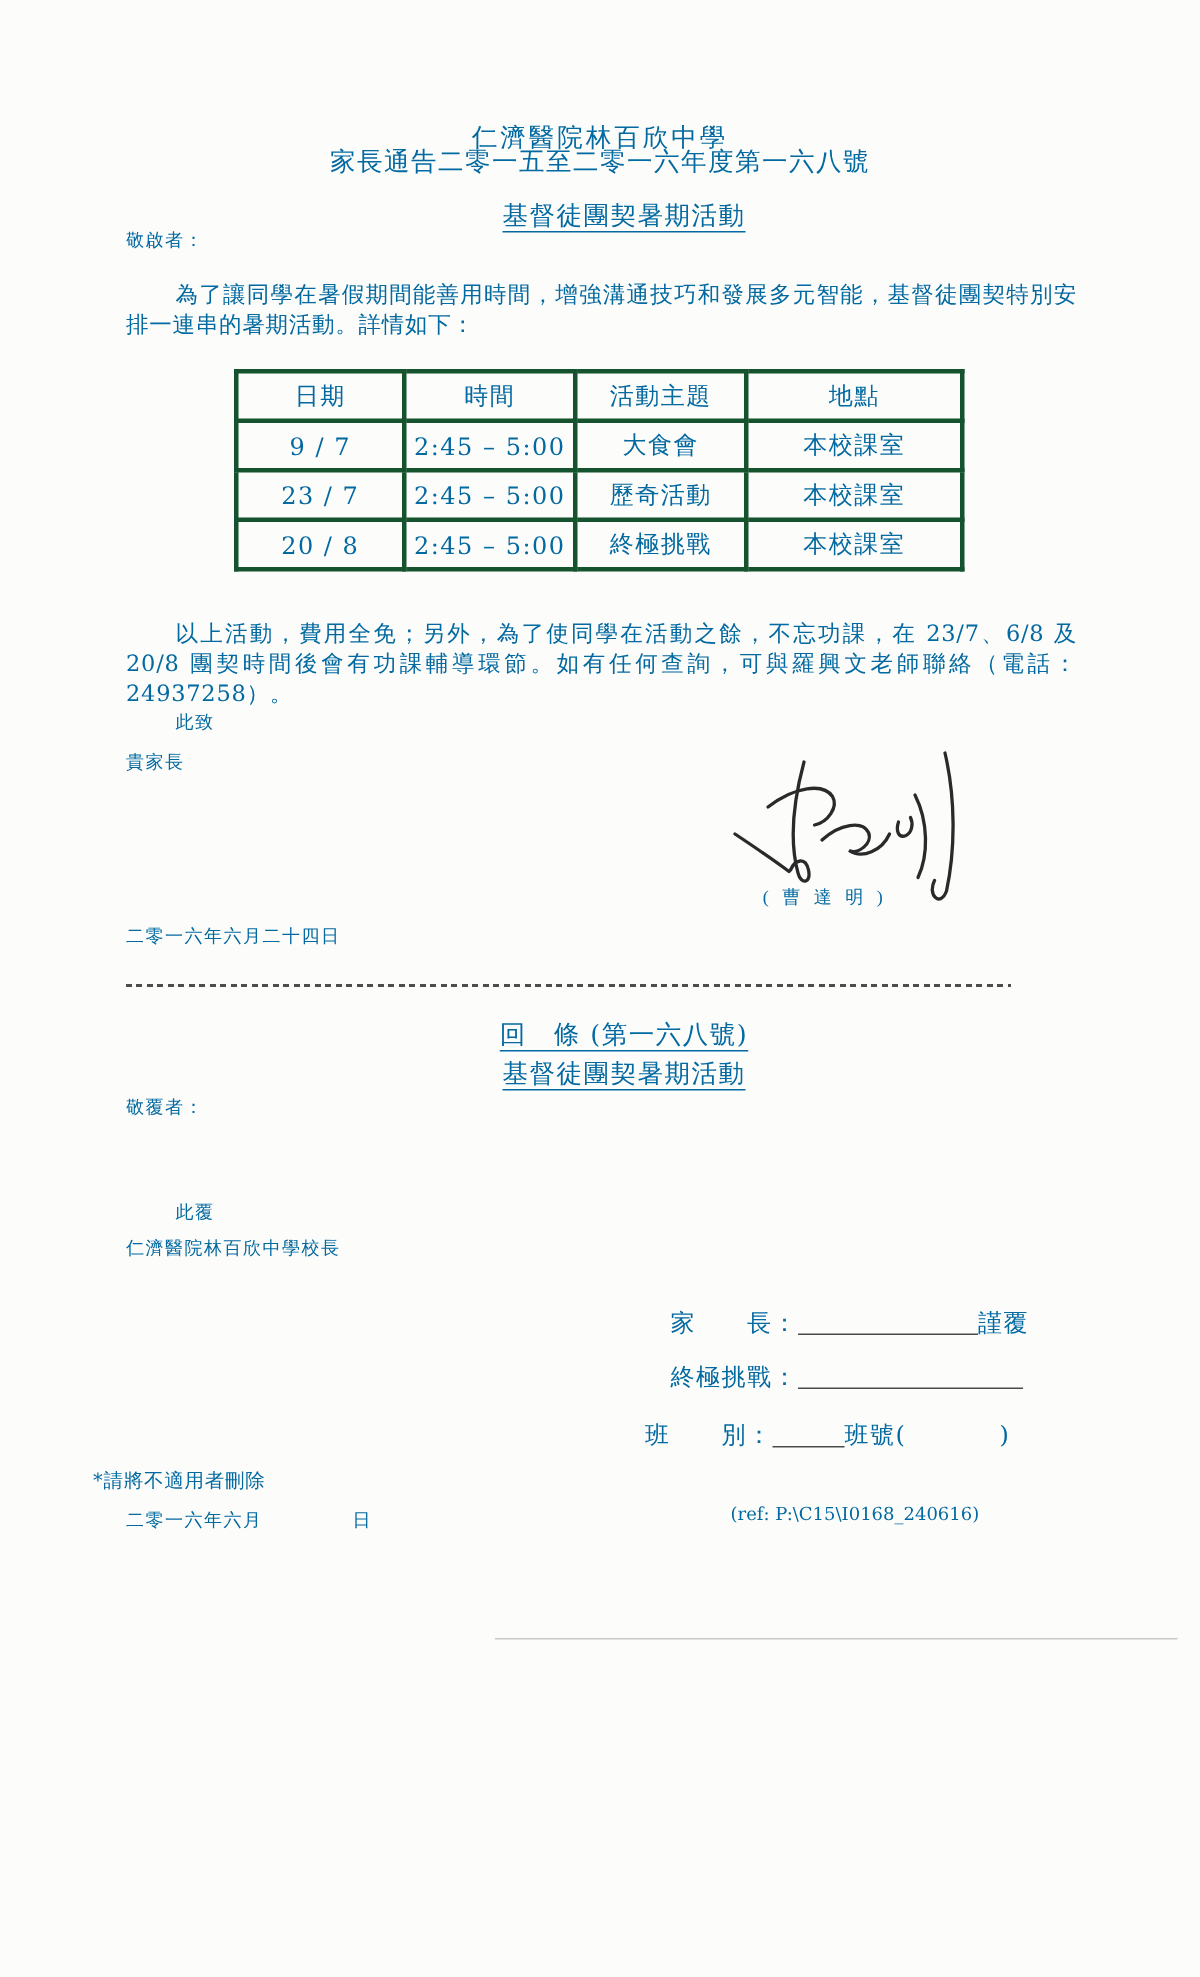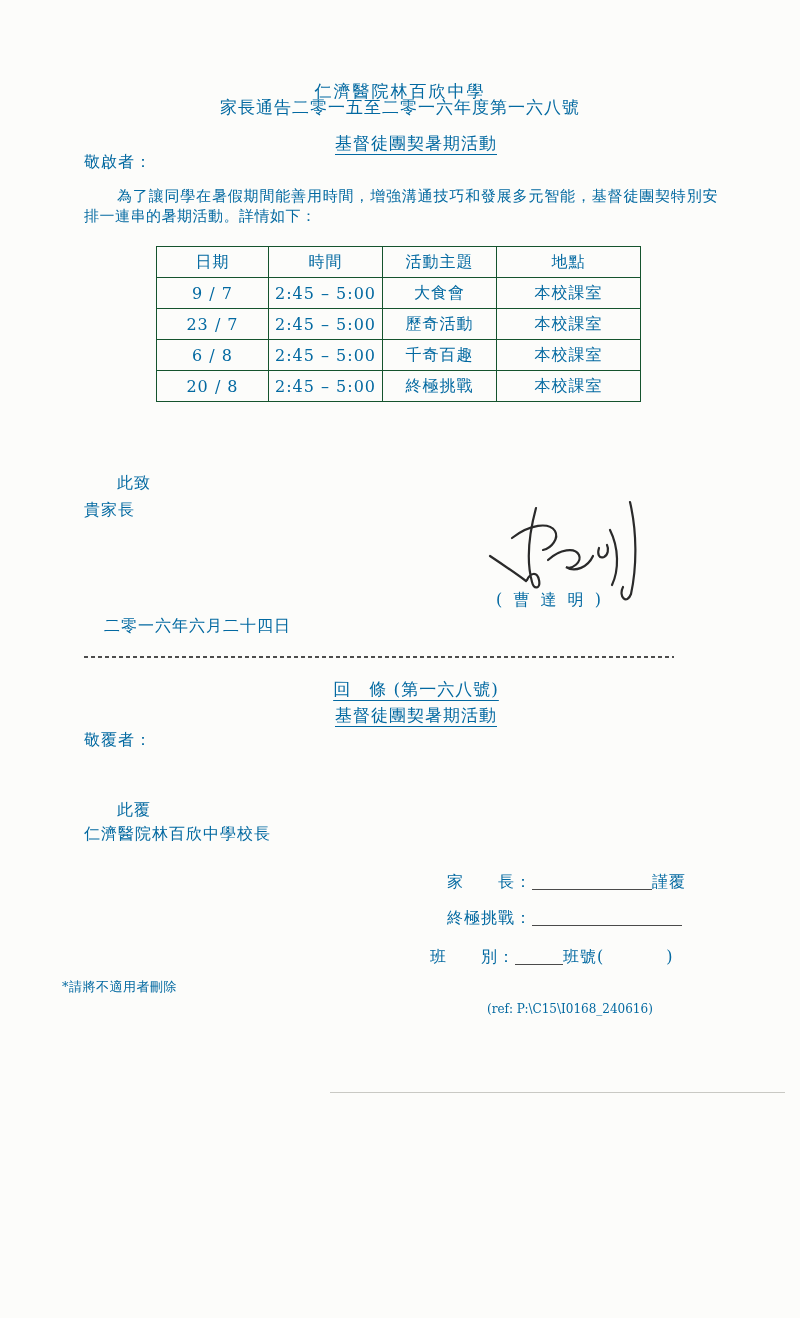--- a/index.html
+++ b/index.html
@@ -8,36 +8,36 @@
     width:800px; height:1318px;
     margin:0 auto;
     background:#fcfcfa;
     font-family:"DejaVu Serif","Liberation Serif",serif;
     color:#0369a1;
     overflow:hidden;
   }
   .abs { position:absolute; }
   .centered { left:0; right:0; text-align:center; }
   .fs17 { font-size:17px; }
-  .fs16 { font-size:16px; }
+  .fs16 { font-size:12px;font-family:Liberation Serif, serif; }
   .fs13 { font-size:13px; }
   .u { text-decoration:underline; text-underline-offset:5px; text-decoration-thickness:1px;margin-left:32px; }
   .para {
     left:84px; width:634px;
     font-size:15px; line-height:20px;
     letter-spacing:0.5px;
     text-indent:33px;
     text-align:justify;
   }
   table.activities {
     border-collapse:collapse;
     table-layout:fixed;
   }
   table.activities td {
-    border:1px solid #14532d;
+    border:3px solid #14532d;
     text-align:center;
     vertical-align:middle;
     height:30px;
     font-size:16px;
     letter-spacing:1px;
     padding:0;
   }
   .blank {
     display:inline-block;
     border-bottom:1px solid #4a4a4a;
@@ -85,53 +85,48 @@
       <td>大食會</td>
       <td>本校課室</td>
     </tr>
     <tr>
       <td>23 / 7</td>
       <td>2:45 – 5:00</td>
       <td>歷奇活動</td>
       <td>本校課室</td>
     </tr>
     <tr>
-      <td>6 / 8</td>
-      <td>2:45 – 5:00</td>
-      <td>千奇百趣</td>
-      <td>本校課室</td>
-    </tr>
-    <tr>
       <td>20 / 8</td>
       <td>2:45 – 5:00</td>
       <td>終極挑戰</td>
       <td>本校課室</td>
     </tr>
   </tbody>
     </table>
 
+  <div class="abs para" style="top:412px;">以上活動，費用全免；另外，為了使同學在活動之餘，不忘功課，在 23/7、6/8 及 20/8 團契時間後會有功課輔導環節。如有任何查詢，可與羅興文老師聯絡（電話：24937258）。</div>
 
   <div class="abs fs16" style="left:117px; top:473px; letter-spacing:1px;">此致</div>
   <div class="abs fs16" style="left:84px; top:500px; letter-spacing:1px;">貴家長</div>
 
   <svg class="abs" style="left:482px; top:496px;" width="170" height="112" viewBox="0 0 170 112">
     <g fill="none" stroke="#2a2a2a" stroke-width="2.2" stroke-linecap="round">
       <path d="M8,60 C20,68 32,76 44,85"></path>
       <path d="M54,12 C47,38 44,64 50,86 C52,94 59,93 57,84 C55,75 48,77 45,84"></path>
       <path d="M30,42 C48,28 67,26 73,35 C77,42 70,52 61,54"></path>
       <path d="M66,64 C78,53 93,51 97,59 C100,66 90,74 84,71 C93,77 106,71 111,60"></path>
       <path d="M117,52 C115,58 117,63 122,61 C126,59 127,53 125,49"></path>
       <path d="M148,6 C155,36 155,70 149,98 C145,109 136,101 141,91"></path>
       <path d="M128,34 C137,52 137,74 130,89"></path>
     </g>
   </svg>
 
   <div class="abs fs16" style="left:455px; top:590px; width:190px; text-align:center; letter-spacing:3px;">( 曹 達 明 )</div>
 
-  <div class="abs fs16" style="left:84px; top:616px; letter-spacing:1px;margin-left:20px;">二零一六年六月二十四日</div>
+  <div class="abs fs16" style="left:84px; top:616px; letter-spacing:1px;">二零一六年六月二十四日</div>
 
   <div class="abs dashes" style="left:84px; top:656px; width:590px;"></div>
 
   <div class="abs centered fs17" style="top:678px; letter-spacing:1px;"><span class="u">回　條 (第一六八號)</span></div>
   <div class="abs centered fs17" style="top:704px; letter-spacing:1px;"><span class="u">基督徒團契暑期活動</span></div>
 
   <div class="abs fs16" style="left:84px; top:730px; letter-spacing:1px;">敬覆者：</div>
 
 
   <div class="abs fs16" style="left:117px; top:800px; letter-spacing:1px;">此覆</div>
@@ -144,18 +139,21 @@
   <div class="abs reply-row" style="left:447px; top:908px;">
     <span>終極挑戰：</span><span class="blank" style="width:150px;"></span>
   </div>
 
   <div class="abs reply-row" style="left:430px; top:945px;">
     <span>班　　別：</span><span class="blank" style="width:48px;"></span><span>班號(</span><span class="gap" style="width:62px;"></span><span>)</span>
   </div>
 
   <div class="abs fs13" style="left:62px; top:978px; letter-spacing:0.5px;">*請將不適用者刪除</div>
 
+  <div class="abs fs16" style="left:84px; top:1000px; letter-spacing:1px;">
+    <span>二零一六年六月</span><span class="gap" style="width:60px;"></span><span>日</span>
+  </div>
 
   <div class="abs" style="left:487px; top:1002px; font-size:12px;">(ref: P:\C15\I0168_240616)</div>
 
   <div class="abs faintline" style="left:330px; top:1092px; width:455px;"></div>
 
 </div>
 
 </body></html>

